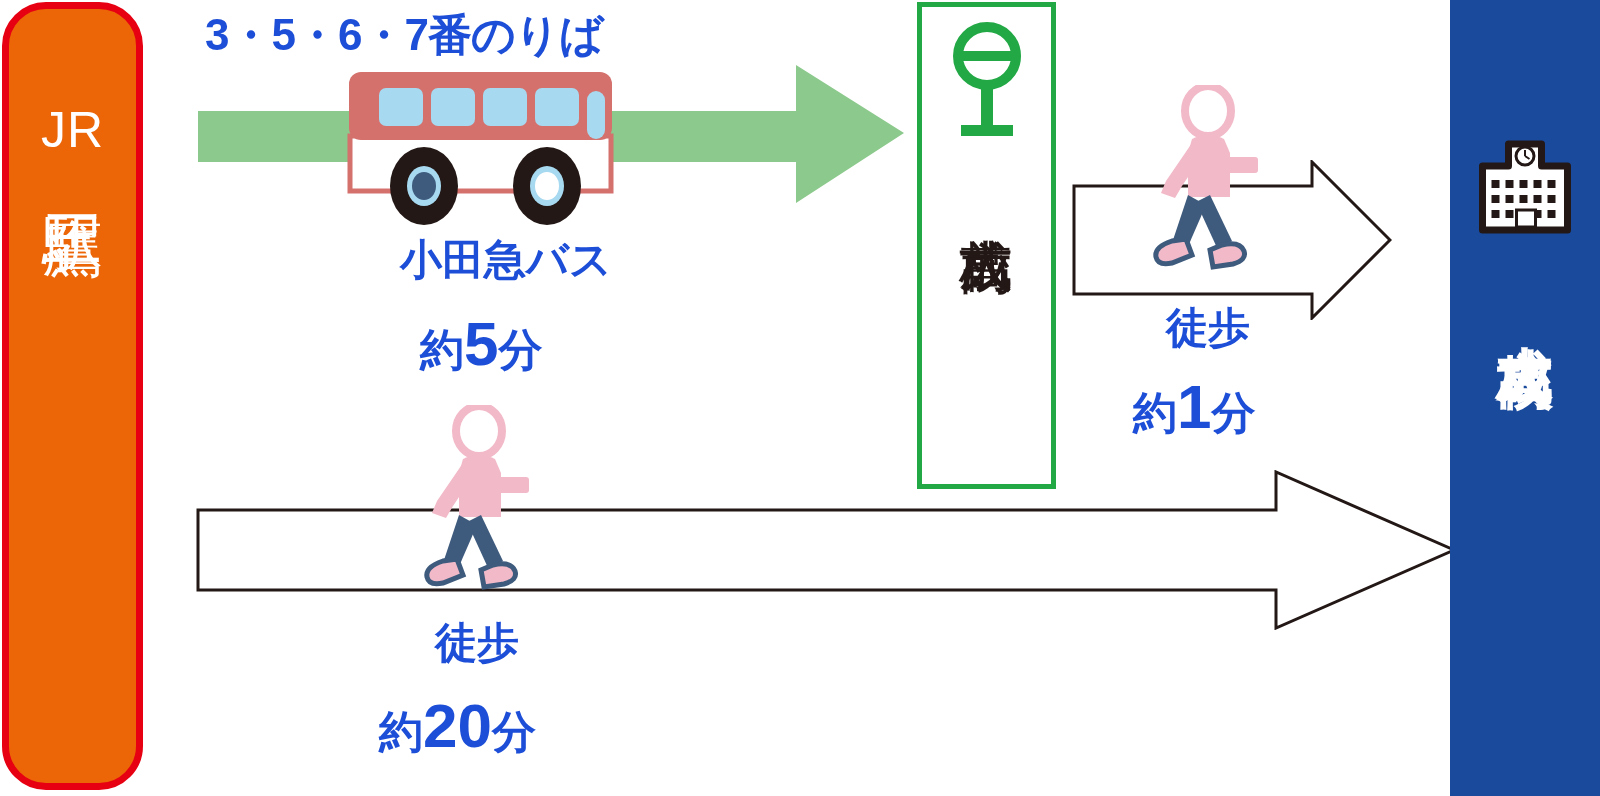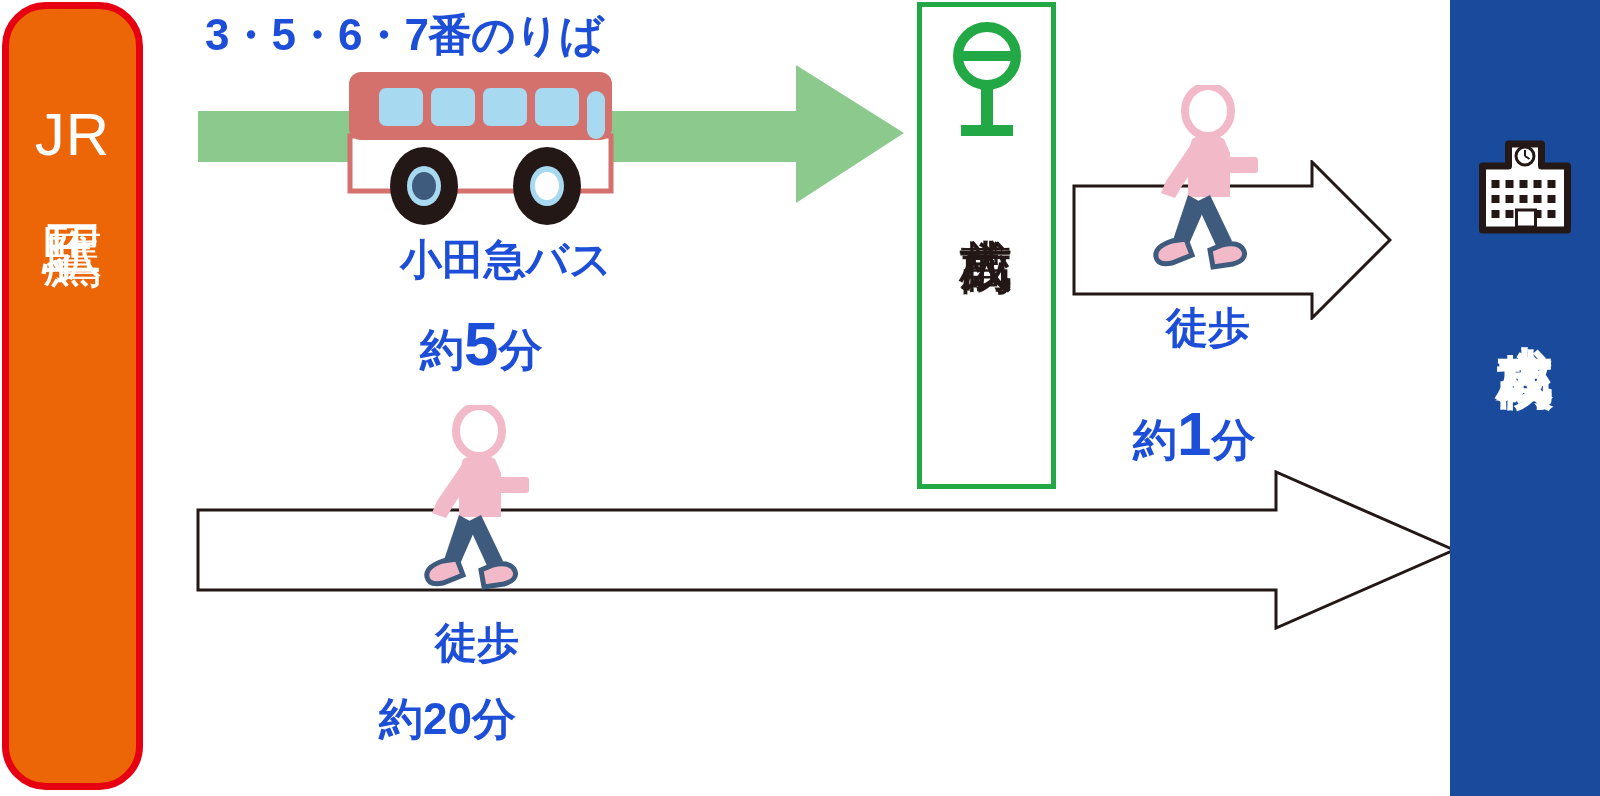--- a/index.html
+++ b/index.html
@@ -33,21 +33,21 @@
   .station-label {
     position: absolute;
     left: 0;
     top: 96px;
     width: 127px;
     color: #ffffff;
     text-align: center;
     font-weight: 500;
   }
   .station-jr {
-    font-size: 60px;
+    font-size: 50px;
     line-height: 1.0;
     letter-spacing: 1px;
     font-weight: 400;
   }
   .station-kanji {
     margin-top: 8px;
     font-size: 60px;
     line-height: 1.03;
     font-weight: 400;
     writing-mode: vertical-rl;
@@ -185,37 +185,37 @@
   }
   .bus-time .big { font-size: 62px; }
 
   .walk1-name {
     left: 1166px;
     top: 300px;
     font-size: 42px;
   }
   .walk1-time {
     left: 1133px;
-    top: 398px;
+    top: 371px;
     font-size: 44px;
     text-align: center;
   }
   .walk1-time .big { font-size: 62px; }
 
   .walk20-name {
     left: 435px;
     top: 615px;
     font-size: 42px;
   }
   .walk20-time {
     left: 379px;
     top: 690px;
     font-size: 44px;
   }
-  .walk20-time .big { font-size: 44px; }
+  .walk20-time .big { font-size: 62px; }
 </style>
 </head>
 <body>
 
 <div id="stage">
 
   <div class="station-panel">
     <div class="station-label">
       <div class="station-jr">JR</div>
       <div class="station-kanji">三鷹駅</div>

